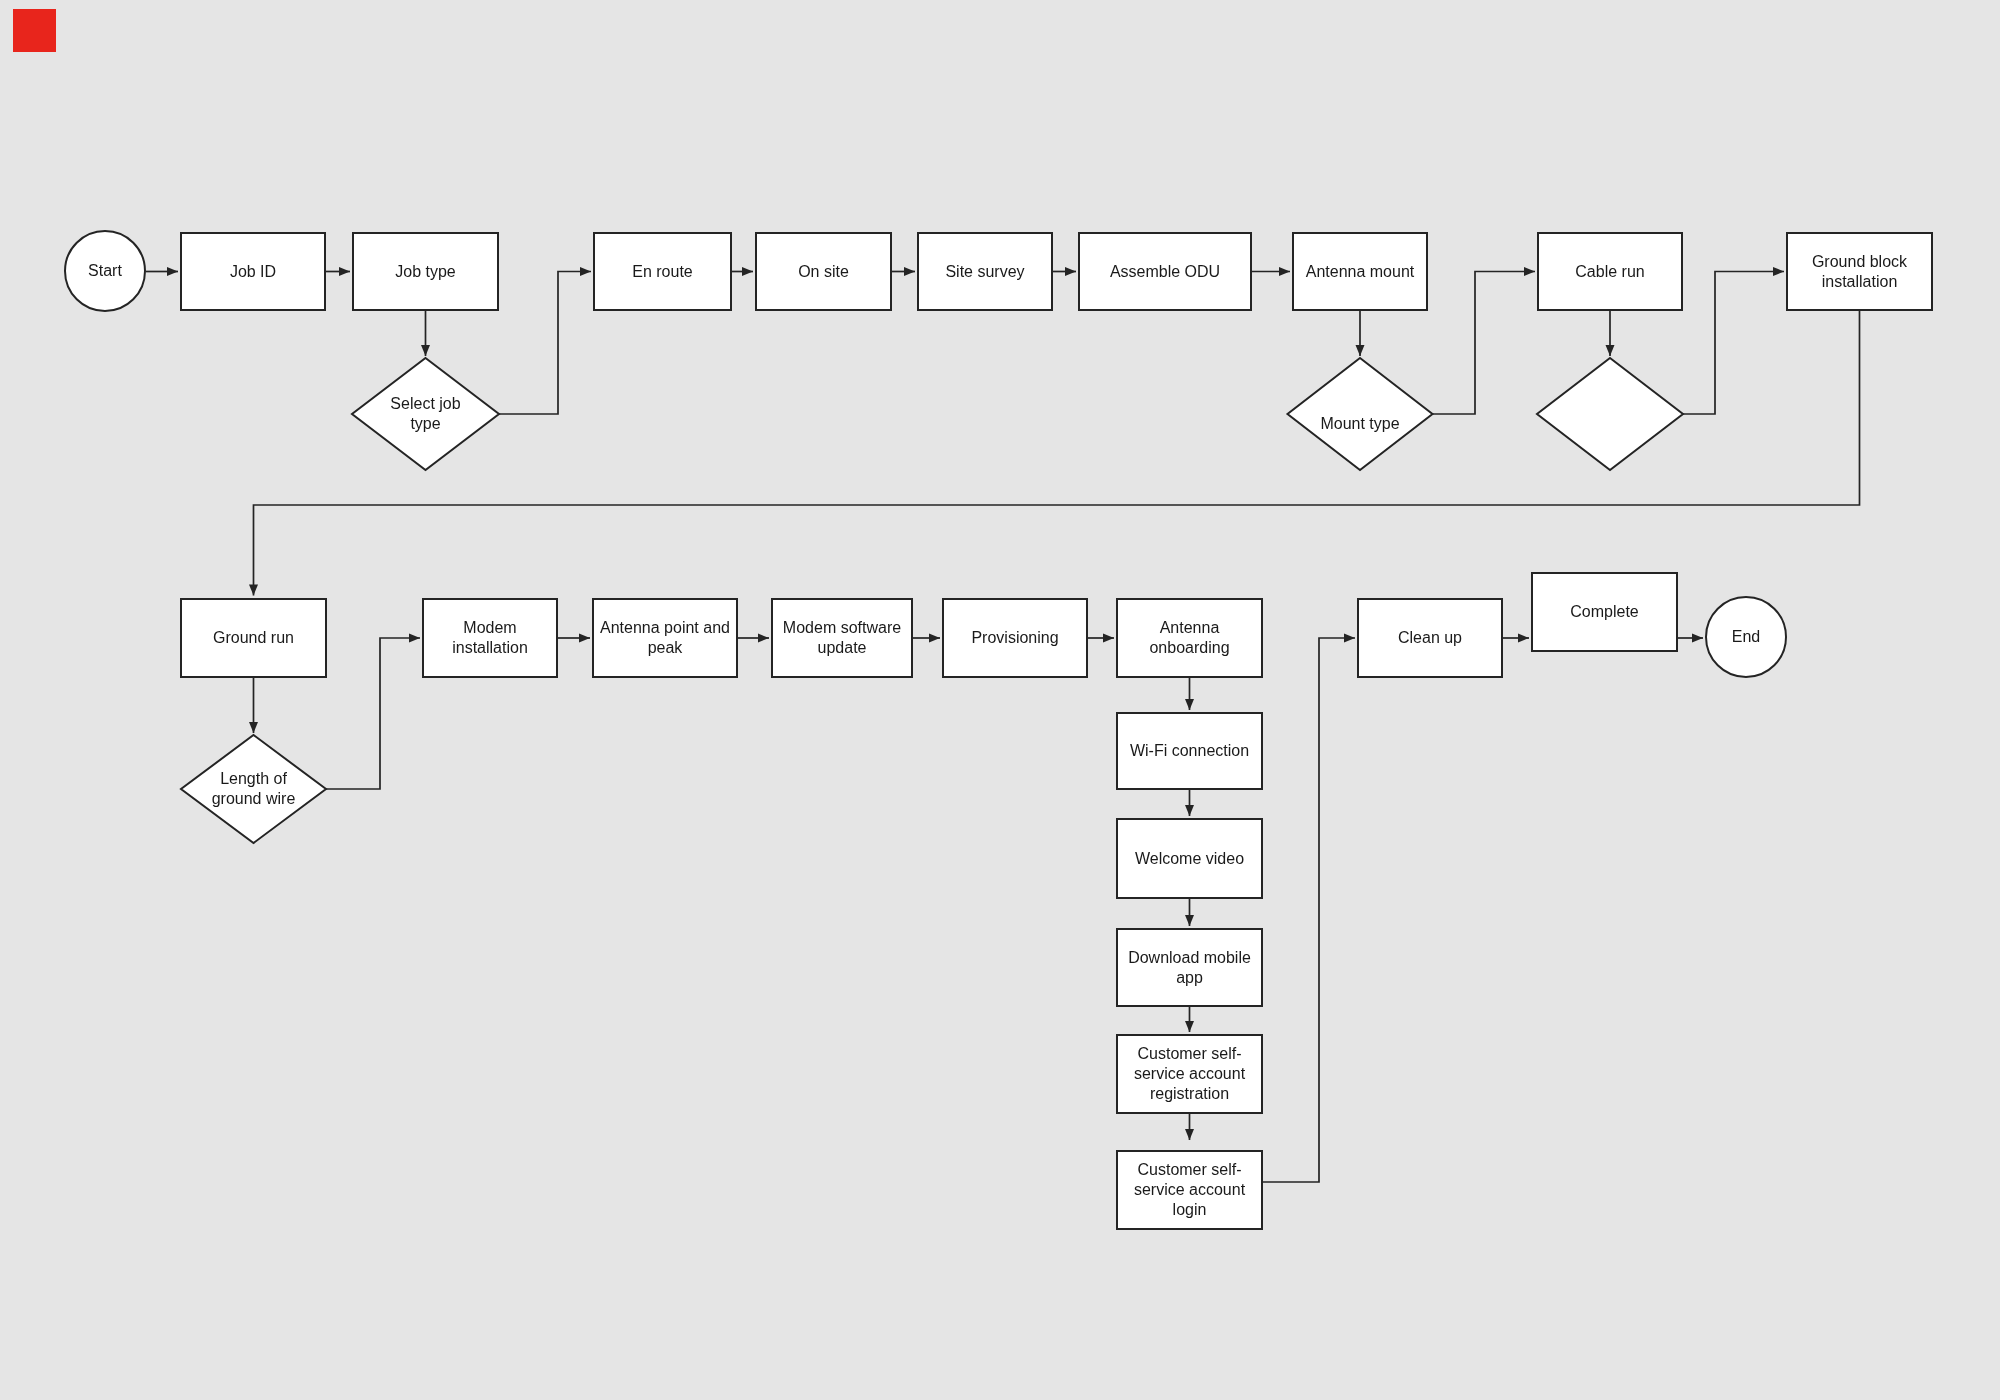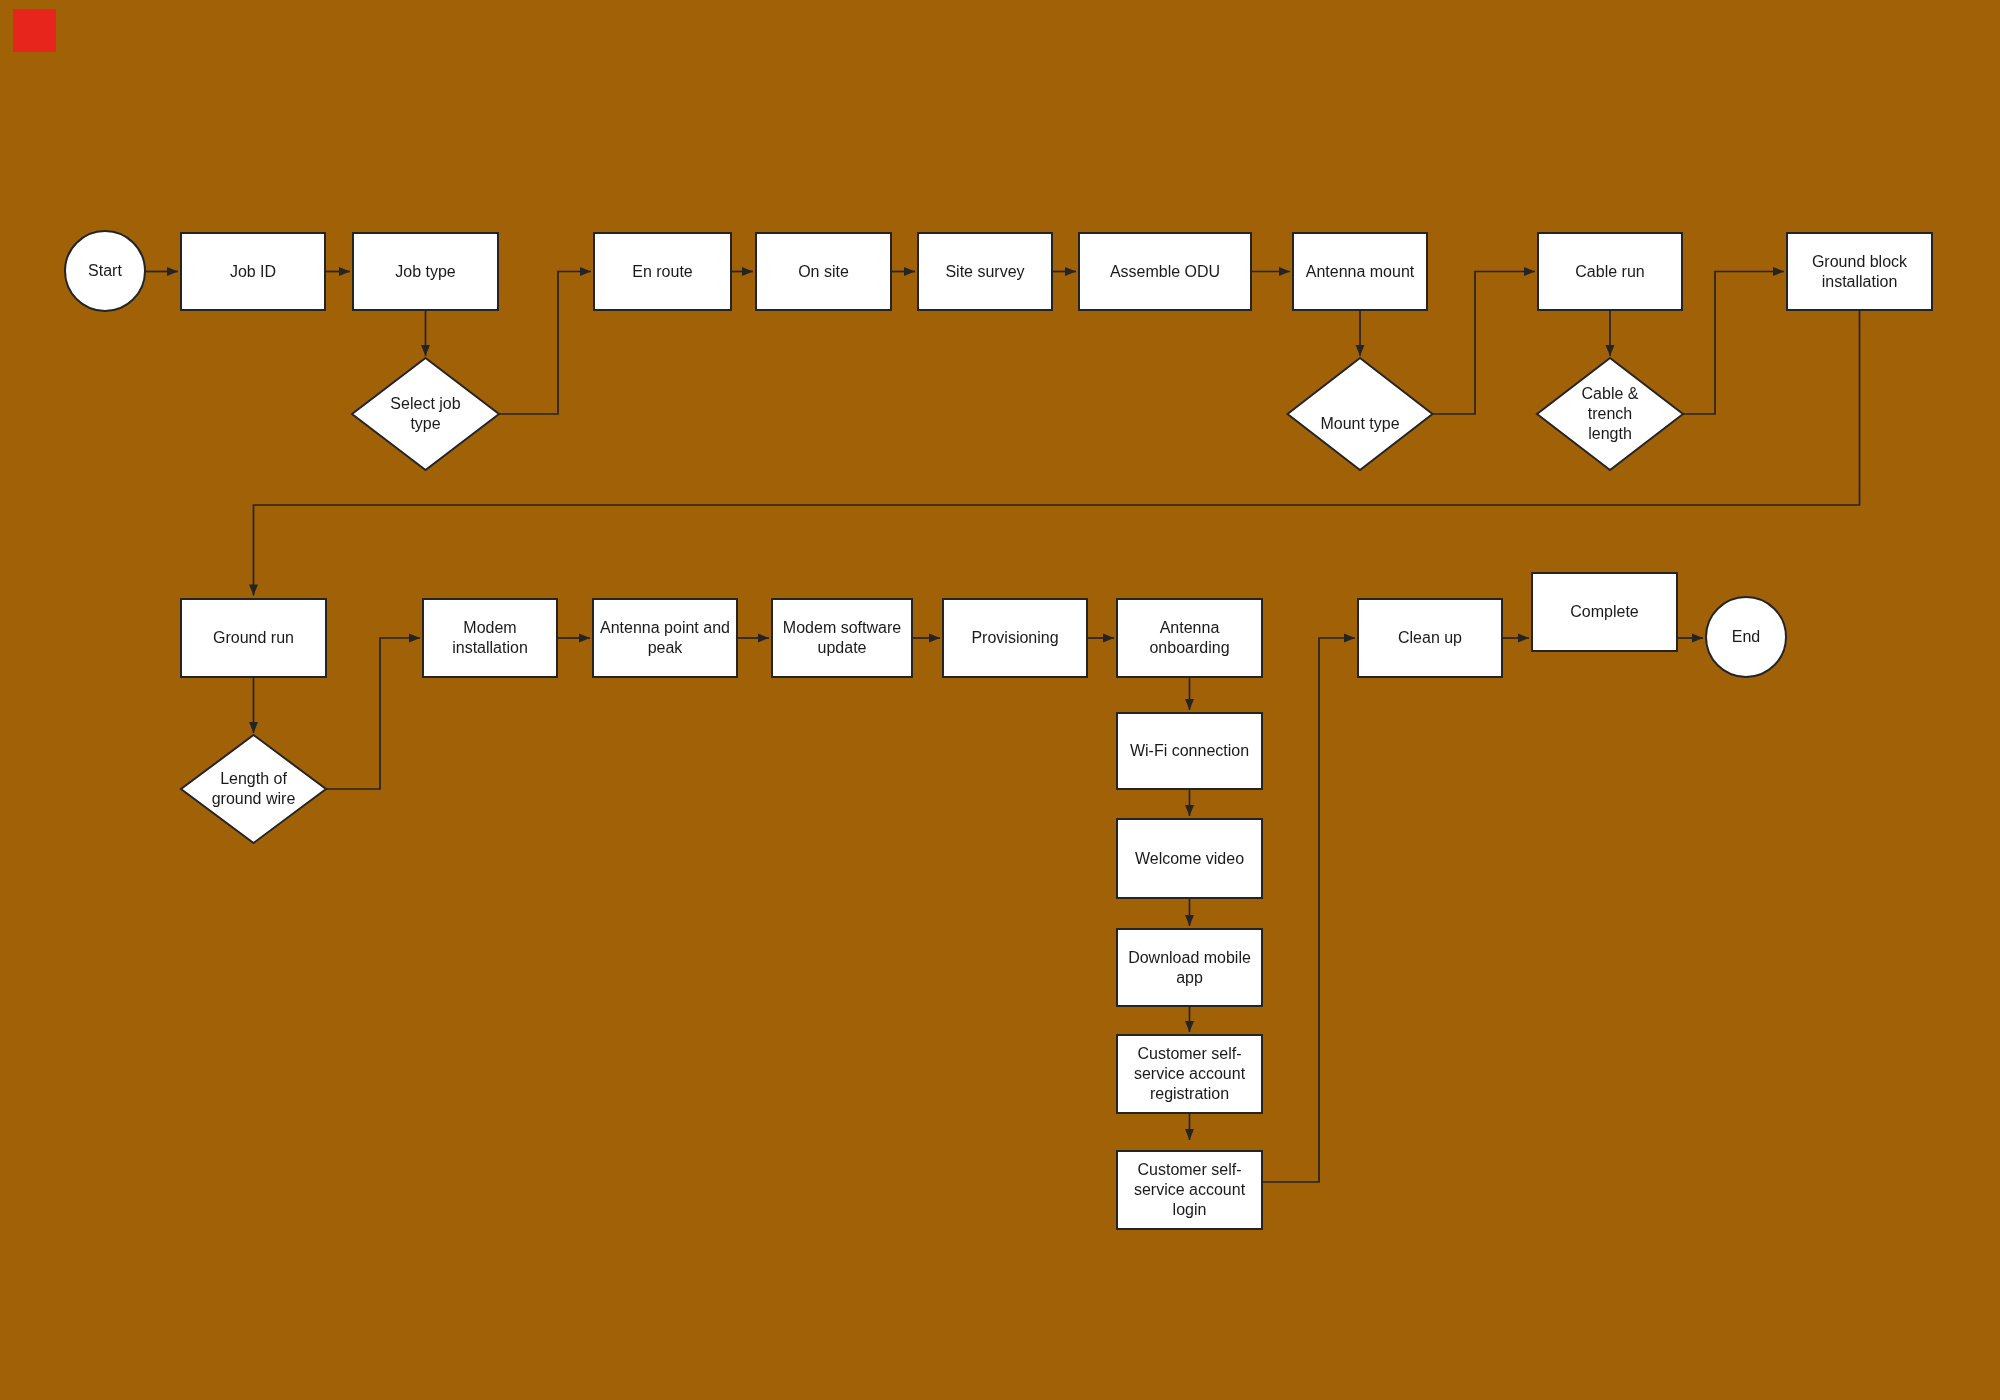--- a/index.html
+++ b/index.html
@@ -1,16 +1,16 @@
 <!DOCTYPE html>
 <html><head>
 <meta charset="utf-8">
 <style>
   html,body{margin:0;padding:0;background:#fff;}
-  #canvas{position:relative;width:2000px;height:1400px;background:#a16207;overflow:hidden;
+  #canvas{position:relative;width:2000px;height:1400px;background:#e5e5e5;overflow:hidden;
           font-family:"Liberation Sans","DejaVu Sans",sans-serif;}
   #wires{position:absolute;left:0;top:0;width:2000px;height:1400px;z-index:1;}
   .node{position:absolute;z-index:2;background:#fff;border:2px solid #242424;
         display:flex;align-items:center;justify-content:center;box-sizing:border-box;}
   .terminator{border-radius:50%;}
   .overlay{position:absolute;z-index:3;display:flex;align-items:center;justify-content:center;
            box-sizing:border-box;background:transparent;border:none;pointer-events:none;}
   .label{font-size:16px;line-height:1.25;color:#1a1a1a;text-align:center;padding:0 3px;}
   #n-antenna-point-peak .label{padding:0;}
   #ov-select-job-type .label{max-width:84px;}
@@ -144,20 +144,17 @@
   <div class="node" id="n-css-login" style="left:1116px;top:1142px;width:147px;height:80px;margin-top:8px;">
     <span class="label">Customer self-service account login</span>
   </div>
 
   <div class="overlay" id="ov-select-job-type" style="left:355px;top:368px;width:141px;height:92px;">
     <span class="label">Select job type</span>
   </div>
   <div class="overlay" id="ov-mount-type" style="left:1290px;top:368px;width:140px;height:92px;">
     <span class="label">Mount type</span>
   </div>
-  <div class="overlay" id="ov-cable-trench" style="left:1540px;top:364px;width:140px;height:100px;">
-    <span class="label">Cable &amp; trench length</span>
-  </div>
   <div class="overlay" id="ov-length-ground-wire" style="left:183px;top:743px;width:141px;height:92px;">
     <span class="label">Length of ground wire</span>
   </div>
 
 </div>
 
 </body></html>

